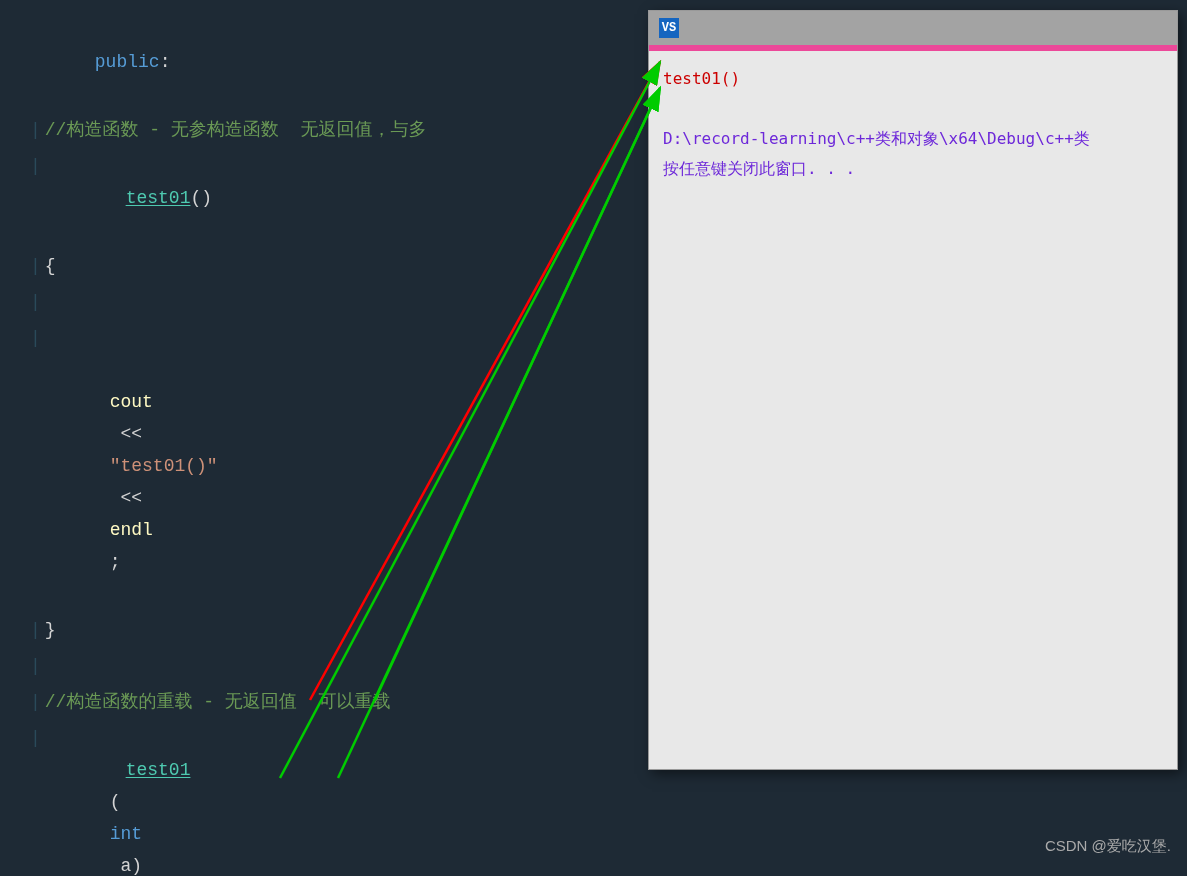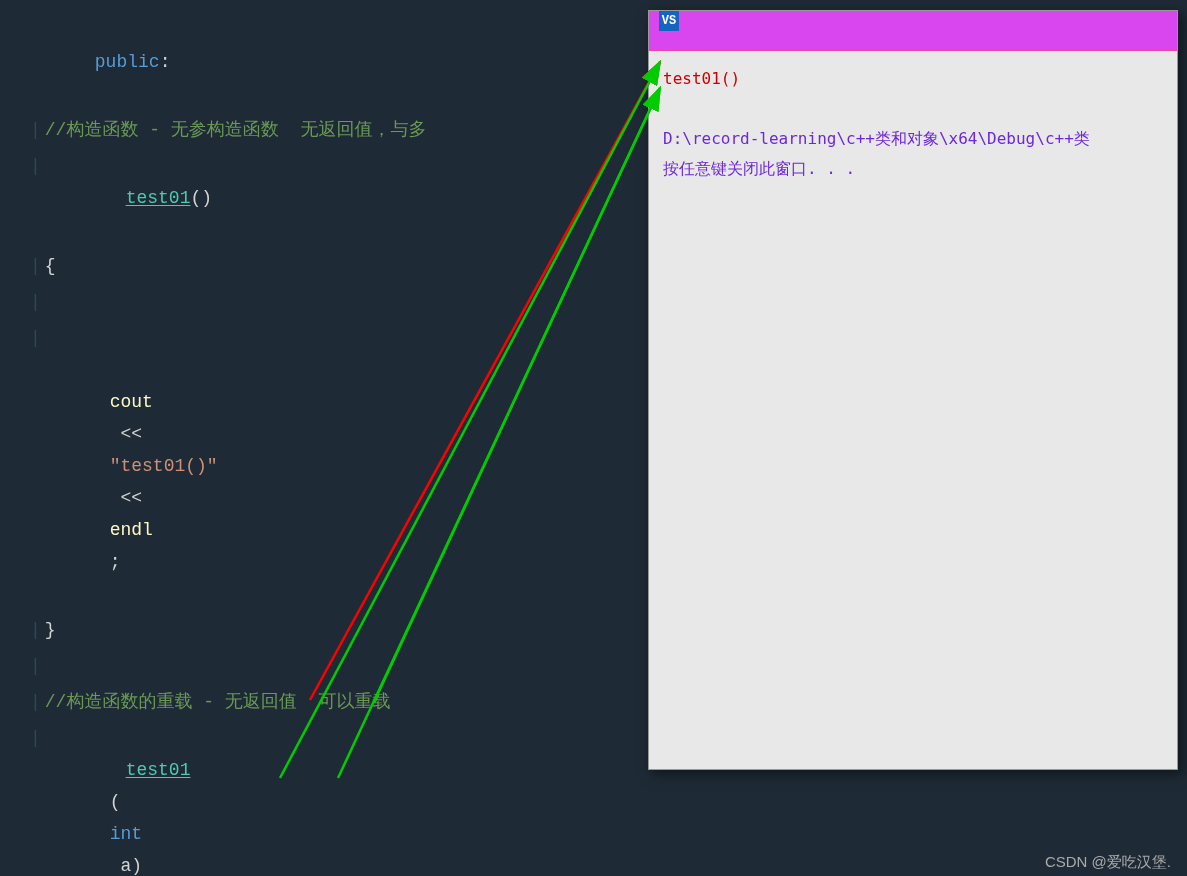--- a/index.html
+++ b/index.html
@@ -53,26 +53,26 @@
       top: 10px;
       left: 648px;
       width: 530px;
       height: 760px;
       background: #e8e8e8;
       border: 1px solid #999;
       box-shadow: 4px 4px 12px rgba(0,0,0,0.5);
     }
 
     .debug-titlebar {
-      background: #d946ef;
+      background: #a3a3a3;
       height: 40px;
       display: flex;
-      align-items: flex-start;
+      align-items: center;
       padding: 0 10px;
-      border-bottom: 1px solid #ec4899;
+      border-bottom: 6px solid #ec4899;
       gap: 8px;
     }
 
     .debug-icon {
       width: 20px;
       height: 20px;
       background: #1565c0;
       display: flex;
       align-items: center;
       justify-content: center;
@@ -103,21 +103,21 @@
       position: absolute;
       top: 0; left: 0;
       width: 1187px;
       height: 876px;
       pointer-events: none;
     }
 
     
     .watermark {
       position: absolute;
-      bottom: 4px;
+      bottom: 20px;
       right: 16px;
       font-family: 'Microsoft YaHei', sans-serif;
       font-size: 15px;
       color: #aaa;
     }
 
     
     .dash-border {
       color: #2a4a5a;
       margin-right: 4px;

